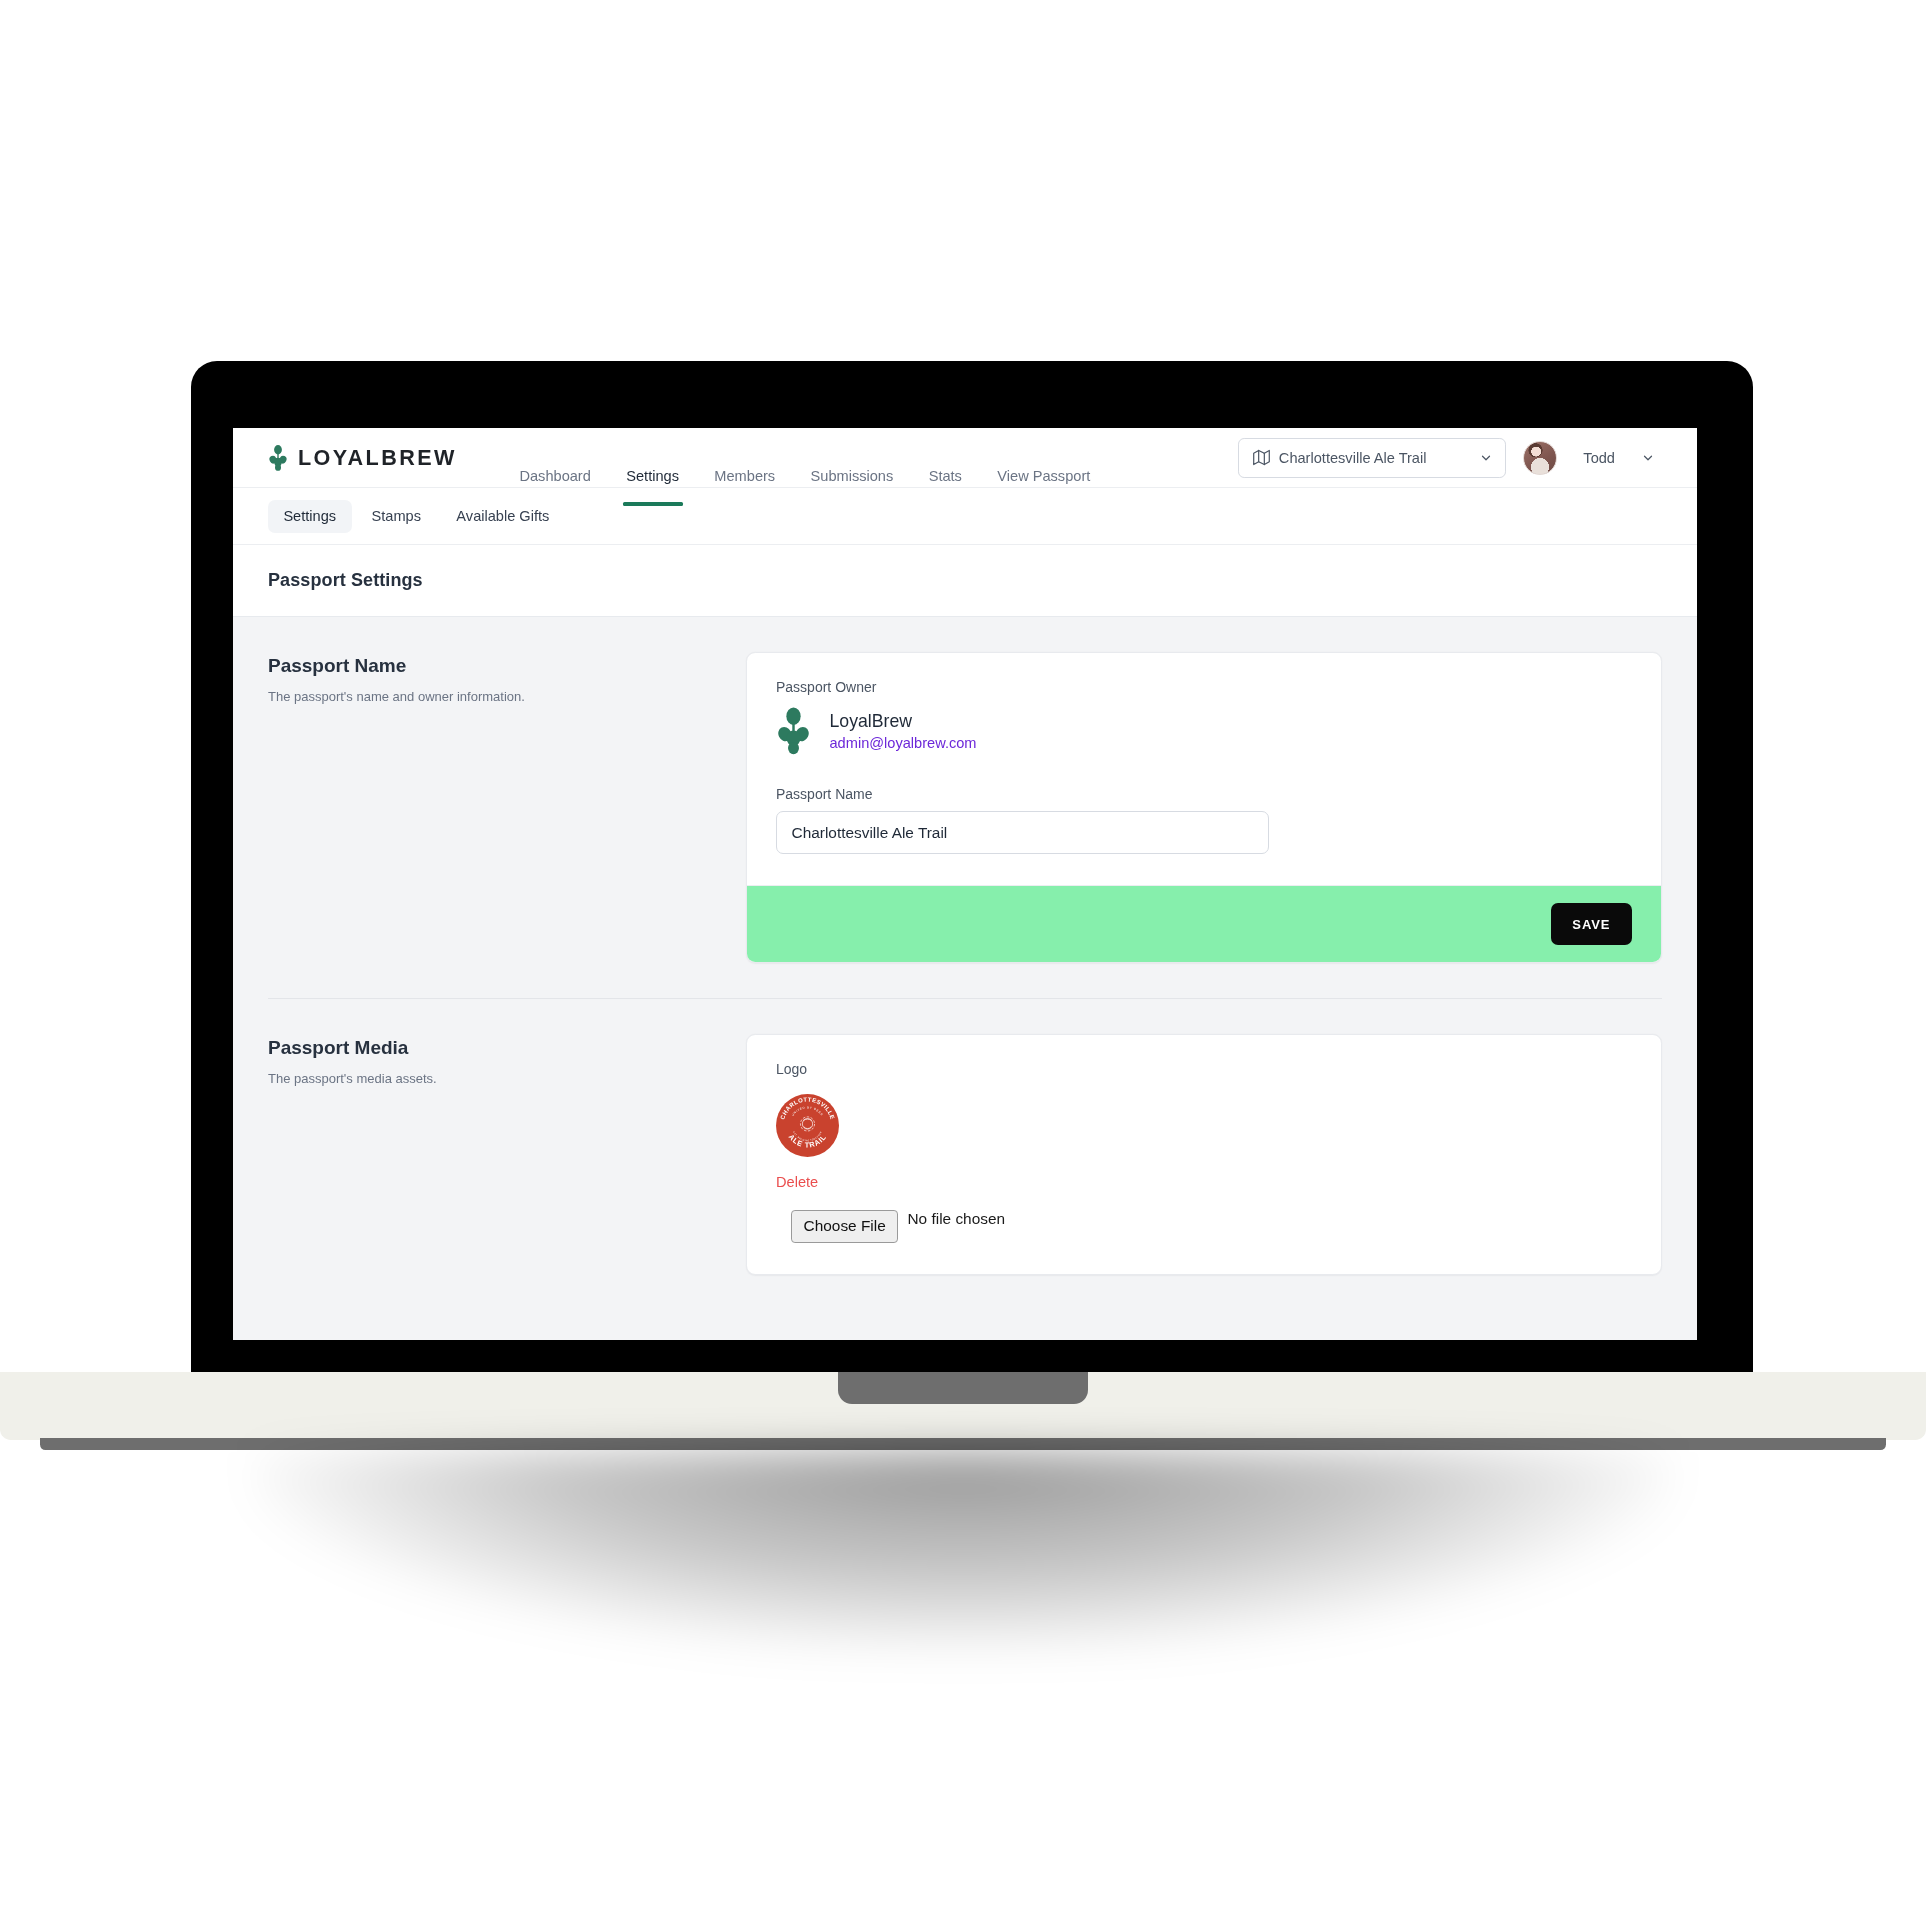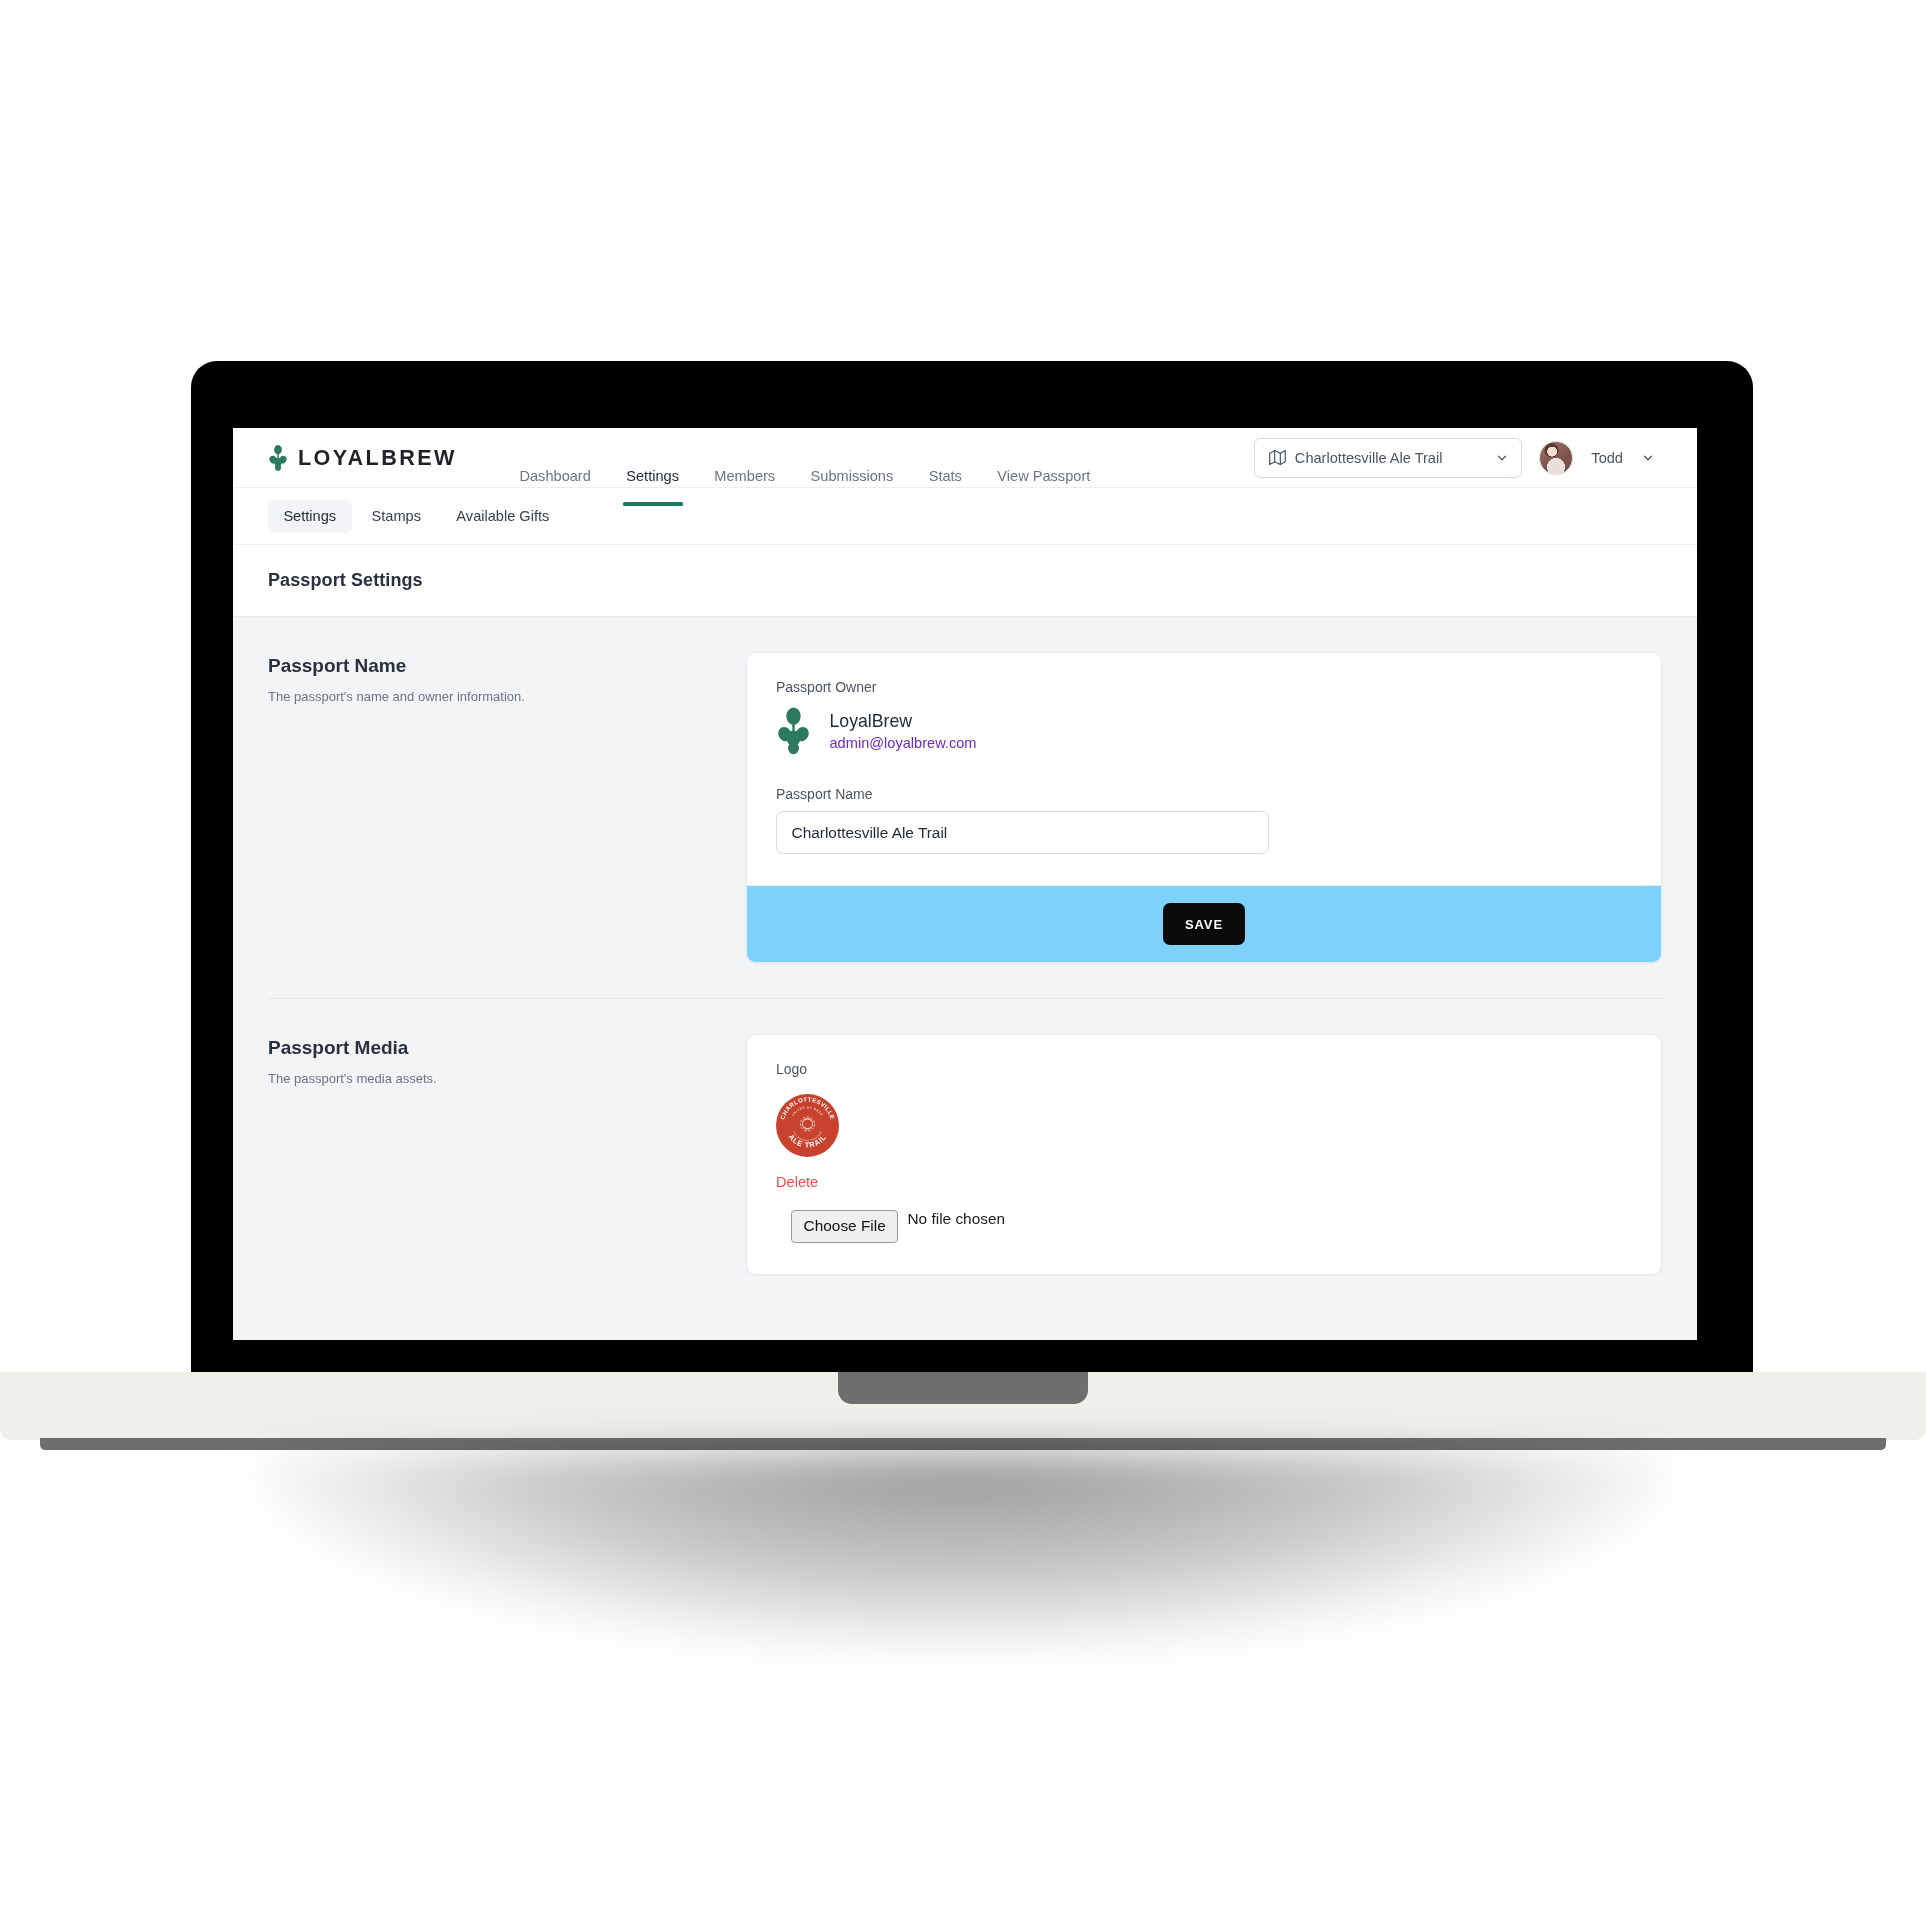--- a/index.html
+++ b/index.html
@@ -99,21 +99,21 @@
 
   .passport-select {
     display: flex; align-items: center; gap: 8.5px;
     border: 0.8px solid #d7dbe2; border-radius: 6.2px;
     height: 40px; padding: 0 12.3px 0 14px;
     min-width: 268px; cursor: pointer; background: #fff;
   }
   .psel-label { font-size: 14.6px; color: #4b5563; flex: 1; white-space: nowrap; }
   .chev { width: 14px; height: 14px; flex: 0 0 14px; }
 
-  .user-chip { display: flex; align-items: center; gap: 18px; cursor: pointer; }
+  .user-chip { display: flex; align-items: center; gap: 26px; cursor: pointer; }
   .avatar {
     width: 34px; height: 34px; border-radius: 50%;
     background:
       radial-gradient(circle at 38% 30%, #f3ddd4 0 16%, rgba(243,221,212,0) 17%),
       radial-gradient(circle at 36% 26%, #5a3a32 0 22%, rgba(90,58,50,0) 23%),
       radial-gradient(circle at 50% 78%, #e9e0da 0 30%, rgba(233,224,218,0) 31%),
       radial-gradient(circle at 62% 68%, #c94a46 0 9%, rgba(201,74,70,0) 10%),
       linear-gradient(150deg, #9c7168 0%, #7f564f 55%, #6d4a45 100%);
     border: 0.8px solid #e3d9d5;
   }
@@ -149,22 +149,22 @@
   .card {
     flex: 1;
     background: #ffffff;
     border: 0.8px solid #e8eaee;
     border-radius: 9.2px;
     box-shadow: 0 0.8px 1.5px rgba(16,24,40,0.05);
     overflow: hidden;
   }
   .card-body { padding: 26px 29px 31px 29px; }
   .card-footer {
-    background: #7dd3fc; border-top: 0.8px solid #eceef1;
-    padding: 17px 29px; display: flex; justify-content: center;
+    background: #86efac; border-top: 0.8px solid #eceef1;
+    padding: 17px 29px; display: flex; justify-content: flex-end;
   }
 
   .field-label { font-size: 14px; color: #4b5563; margin-bottom: 12.3px; }
 
   .owner-row { display: flex; align-items: center; gap: 18.5px; margin-bottom: 31px; }
   .owner-logo { width: 35px; height: 48px; flex: 0 0 35px; }
   .owner-name { font-size: 17.7px; color: #1f2937; line-height: 1.28; }
   .owner-email { font-size: 14.6px; color: #6d28d9; line-height: 1.38; }
 
   .input-label { font-size: 14px; color: #4b5563; margin-bottom: 9.2px; }

